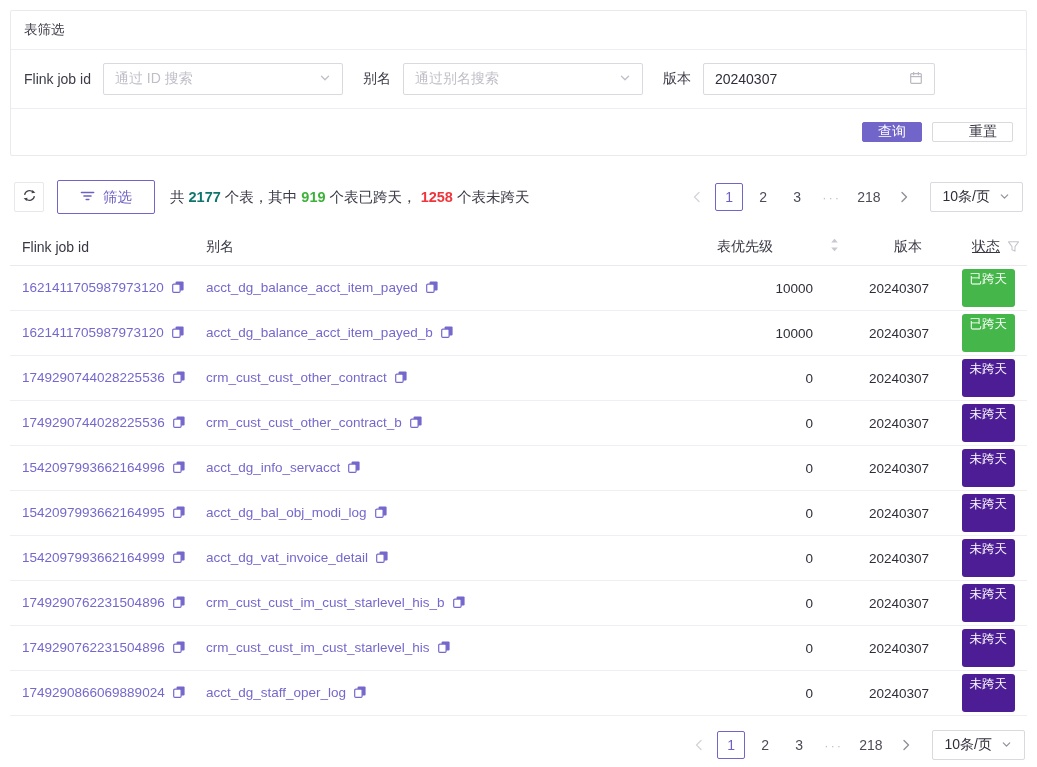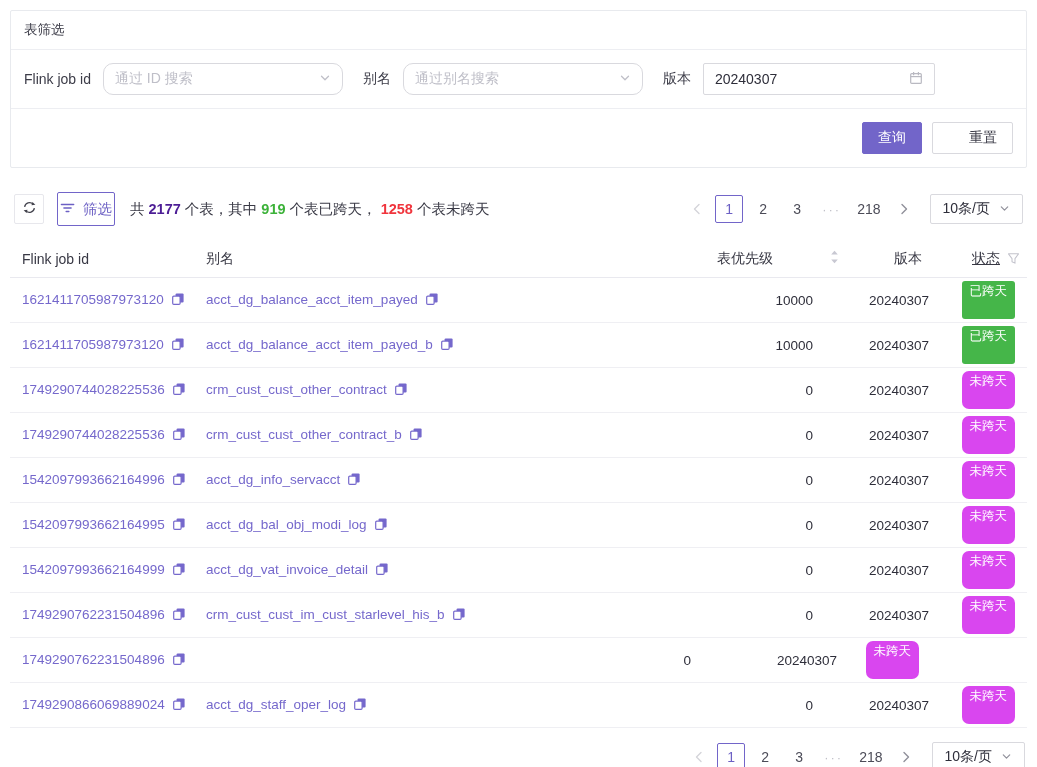--- a/index.html
+++ b/index.html
@@ -11,56 +11,56 @@
   }
   .page { padding:10px; }
 
   
   .filter-card { border:1px solid #e8eaee; background:#fff; border-radius:2px; }
   .card-title-row { padding:10px 13px; border-bottom:1px solid #edeef2; color:#3c3c48; font-size:13.5px; }
   .filter-row { display:flex; align-items:center; padding:13px; border-bottom:1px solid #edeef2; }
   .f-label { color:#3c3c48; margin-right:12px; white-space:nowrap; }
   .f-label.ml { margin-left:20px; }
   .select {
-    width:240px; height:32px; border:1px solid #d9d9de; border-radius:10px;
+    width:240px; height:32px; border:1px solid #d9d9de; border-radius:2px;
     display:flex; align-items:center; justify-content:space-between;
     padding:0 11px; background:#fff; cursor:pointer;
   }
   .placeholder { color:#bfbfc8; }
   .date-input {
     width:232px; height:32px; border:1px solid #d9d9de; border-radius:2px;
     display:flex; align-items:center; justify-content:space-between;
     padding:0 11px; background:#fff;
   }
   .date-input input {
     border:none; outline:none; font-family:inherit; font-size:14px;
     color:#2e2e3a; width:170px; padding:0; background:transparent;
   }
   .footer-row { display:flex; justify-content:flex-end; gap:10px; padding:13px; }
   .btn {
-    height:32px; padding:0 15px; border-radius:2px; font-size:14px;
+    height:20px; padding:0 15px; border-radius:2px; font-size:14px;
     display:inline-flex; align-items:center; cursor:pointer; user-select:none;
   }
   .btn-primary { background:#7265c9; border:1px solid #7265c9; color:#fff; }
   .btn-default { background:#fff; border:1px solid #d9d9de; color:#3c3c48;padding-left:36px; }
 
   
   .toolbar { display:flex; align-items:center; margin-top:24px; padding:0 4px; }
   .icon-btn {
     width:30px; height:30px; border:1px solid #e7e7ec; border-radius:2px;
     background:#fff; display:flex; align-items:center; justify-content:center; cursor:pointer;
   }
   .filter-btn {
-    margin-left:13px; height:34px; padding:0 2px; background:#fff;
+    margin-left:13px; height:34px; padding:0 22px; background:#fff;
     border:1px solid #7265c9; border-radius:2px; color:#6c60c4;
     display:flex; align-items:center; gap:8px; cursor:pointer; font-size:14.5px;
   }
   .summary { margin-left:15px; color:#3a3a46; font-size:14.5px; white-space:nowrap; }
   .summary b { font-weight:bold; }
-  .c-blue { color:#4c1d95;margin-top:17px; } .c-green { color:#3cb239; } .c-red { color:#f0343c; }
+  .c-blue { color:#0f766e;margin-top:17px; } .c-green { color:#3cb239; } .c-red { color:#f0343c; }
 
   
   .pager { display:flex; align-items:center; gap:6px; }
   .pager-slot-top { margin-left:auto; }
   .pages { display:inline-flex; gap:6px; }
   .page-item {
     min-width:28px; height:28px; padding:0 4px; border-radius:2px;
     display:inline-flex; align-items:center; justify-content:center;
     border:1px solid transparent; color:#4c4c58; font-size:14px; cursor:pointer; user-select:none;
   }
@@ -89,21 +89,21 @@
   .cell-version { text-align:right; padding-right:2px; color:#2e2e3a; font-size:13.5px; }
   .head-version { text-align:right; padding-right:9px; }
   .cell-status { text-align:right; padding-right:12px; }
   .link { color:#7568cc; text-decoration:none; font-size:13.5px; cursor:pointer; }
   .copy { margin-left:7px; cursor:pointer; display:inline-block; vertical-align:-2px; }
   .badge {
     display:inline-block; padding:3px 8px 20px; border-radius:3px;
     color:#fff; font-size:12.5px; line-height:1.2; white-space:nowrap;
   }
   .badge.green { background:#45b649; }
-  .badge.red   { background:#d946ef;border-radius:7px; }
+  .badge.red   { background:#4c1d95; }
 
   .bottom-pager-row { display:flex; justify-content:flex-end; margin-top:14px; padding-right:2px; }
 </style>
 </head>
 <body>
 
 <div class="page">
 
   <div class="filter-card">
     <div class="card-title-row">表筛选</div>
@@ -377,20 +377,26 @@
     <div class="cell-status"><span class="badge red">未跨天</span></div>
   </div>
 
   <div class="t-row">
     <div class="cell-first">
       <a class="link">1749290762231504896</a><span class="copy"><svg width="14" height="14" viewBox="0 0 14 14">
                 <rect x="4.6" y="1.4" width="8" height="9.2" rx="1.1" fill="#7568cc"></rect>
                 <rect x="1.7" y="4.1" width="7.4" height="8.2" rx="1.1" fill="#fff" stroke="#7568cc" stroke-width="1.2"></rect>
               </svg></span>
     </div>
+    <div>
+      <a class="link">crm_cust_cust_im_cust_starlevel_his</a><span class="copy"><svg width="14" height="14" viewBox="0 0 14 14">
+                <rect x="4.6" y="1.4" width="8" height="9.2" rx="1.1" fill="#7568cc"></rect>
+                <rect x="1.7" y="4.1" width="7.4" height="8.2" rx="1.1" fill="#fff" stroke="#7568cc" stroke-width="1.2"></rect>
+              </svg></span>
+    </div>
     <div class="cell-priority">0</div>
     <div class="cell-version">20240307</div>
     <div class="cell-status"><span class="badge red">未跨天</span></div>
   </div>
 
   <div class="t-row">
     <div class="cell-first">
       <a class="link">1749290866069889024</a><span class="copy"><svg width="14" height="14" viewBox="0 0 14 14">
                 <rect x="4.6" y="1.4" width="8" height="9.2" rx="1.1" fill="#7568cc"></rect>
                 <rect x="1.7" y="4.1" width="7.4" height="8.2" rx="1.1" fill="#fff" stroke="#7568cc" stroke-width="1.2"></rect>

